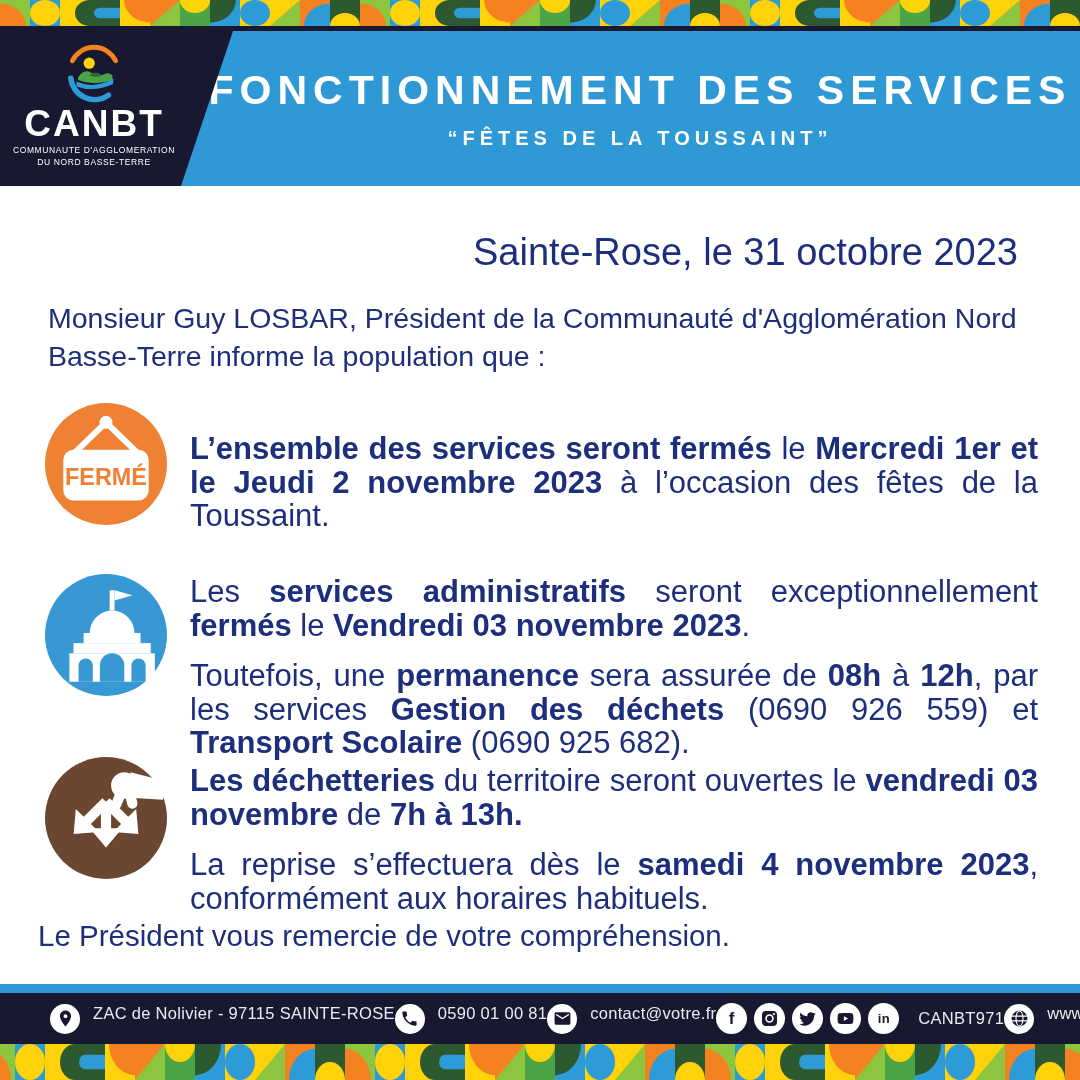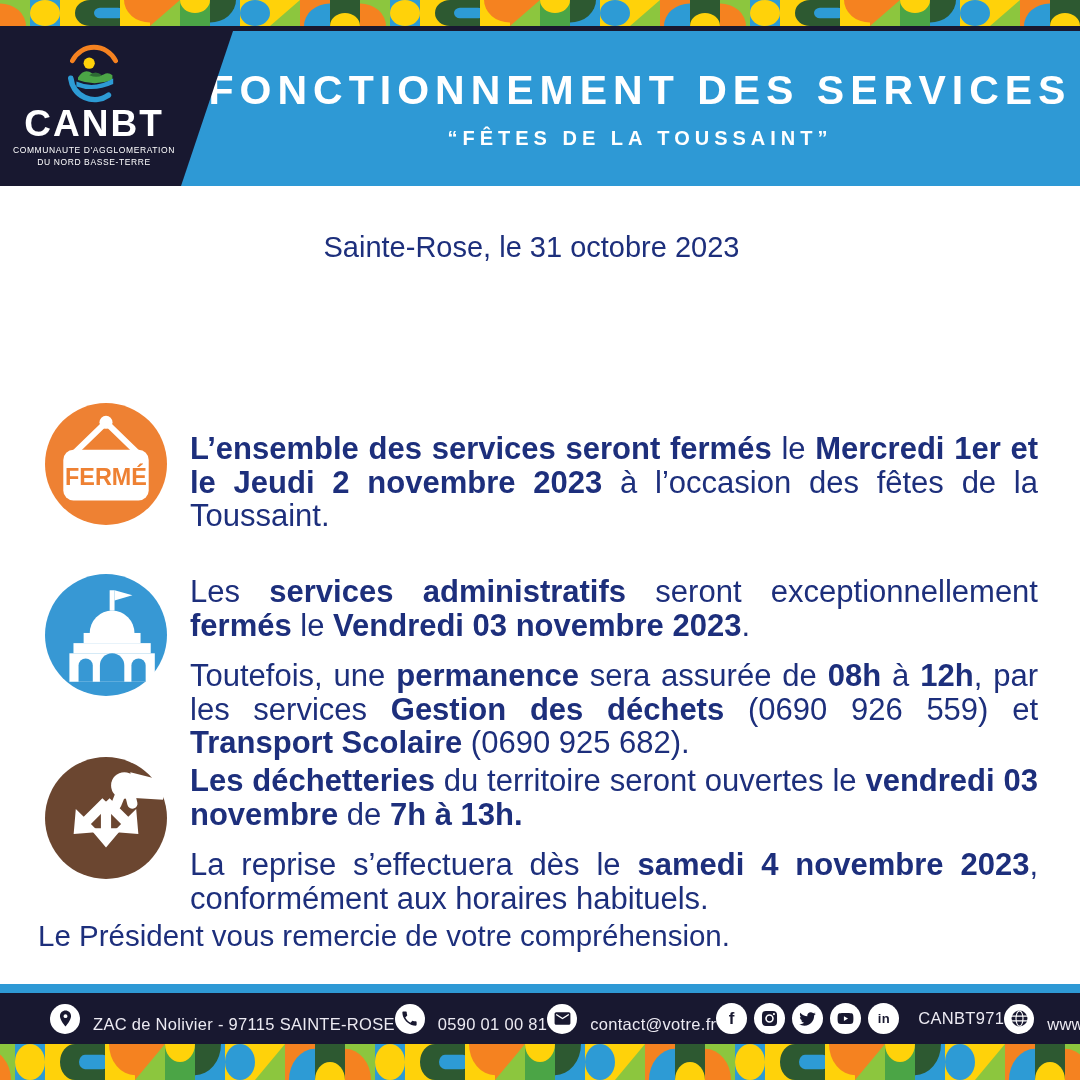--- a/index.html
+++ b/index.html
@@ -24,22 +24,22 @@
     position:absolute;top:0;left:0;width:233px;height:155px;background:var(--dark-navy,#181830);
     clip-path:polygon(0 0,233px 0,181px 155px,0 155px);
     display:flex;flex-direction:column;align-items:center;box-sizing:border-box;
     padding-top:9px;padding-right:45px;
   }
   .emblem{width:64px;height:64px;}
   .logo-name{font-size:37px;font-weight:700;color:#fff;letter-spacing:2px;line-height:1;margin-top:1px;}
   .logo-tag{font-size:8.5px;color:#fff;letter-spacing:.6px;margin-top:3px;line-height:1.4;text-align:center;white-space:nowrap;}
   .logo-tag + .logo-tag{margin-top:0;}
   
-  .dateline{position:absolute;top:231px;left:45px;right:62px;text-align:center;
-    font-size:29px;color:var(--text-navy,#1d2f7c);}
+  .dateline{position:absolute;top:231px;left:45px;right:62px;text-align:right;
+    font-size:38px;color:var(--text-navy,#1d2f7c);}
   .intro{position:absolute;top:299px;left:48px;right:38px;font-size:28.5px;line-height:38px;
     color:var(--text-navy,#1d2f7c);margin:0;}
   .section{position:absolute;left:45px;right:42px;}
   .sec-icon{position:absolute;left:0;top:0;width:122px;height:122px;border-radius:50%;
     display:flex;align-items:center;justify-content:center;}
   .sec-icon svg{width:100%;height:100%;}
   .sec-icon.orange{background:var(--orange,#ee8133);text-align:right;}
   .sec-icon.blue{background:var(--icon-blue,#3798d4);}
   .sec-icon.brown{background:var(--brown,#6b4630);}
   .sec-body{margin-left:145px;font-size:31px;line-height:33.5px;color:var(--text-navy,#1d2f7c);
@@ -50,21 +50,21 @@
   #sec2{top:574px;} #sec2 .sec-body{padding-top:1px;}
   #sec3{top:757px;} #sec3 .sec-body{padding-top:7px;}
   .closing{position:absolute;top:919px;left:38px;font-size:29.5px;color:var(--text-navy,#1d2f7c);}
   
   .strip{position:absolute;top:984px;left:0;width:1080px;height:9px;background:var(--banner-blue,#2e99d5);}
   .footer{
     position:absolute;top:993px;left:0;width:1080px;height:51px;background:var(--dark-navy,#181830);
     display:flex;align-items:center;justify-content:space-between;
     padding:0 40px 0 50px;box-sizing:border-box;color:#eceaf2;font-size:16.5px;letter-spacing:.3px;
   }
-  .f-item{display:flex;align-items:flex-end;gap:13px;white-space:nowrap;}
+  .f-item{display:flex;align-items:flex-start;gap:13px;white-space:nowrap;}
   .badge{width:30px;height:30px;border-radius:50%;background:#fff;flex:none;
     display:flex;align-items:center;justify-content:center;}
   .badge svg{width:19px;height:19px;}
   .social{display:flex;align-items:center;gap:7px;}
   .social .badge{width:31px;height:31px;}
   .social .handle{margin-left:12px;}
   .glyph-letter{font-weight:700;color:var(--dark-navy,#181830);font-size:17px;line-height:1;}
   .glyph-letter.small{font-size:13px;}
 </style>
 </head>
@@ -144,20 +144,21 @@
         <path d="M34,44 Q42,37 50,44 Q44,48 34,44 Z" fill="#2d6b34"></path>
         <path d="M18,52 Q40,62 64,48 L64,55 Q40,66 18,58 Z" fill="#2d9bd5"></path>
       </svg>
       <div class="logo-name">CANBT</div>
       <div class="logo-tag">COMMUNAUTE D'AGGLOMERATION</div>
       <div class="logo-tag">DU NORD BASSE-TERRE</div>
     </div>
   </div>
 
   <div class="dateline">Sainte-Rose, le 31 octobre 2023</div>
+  <p class="intro">Monsieur Guy LOSBAR, Président de la Communauté d'Agglomération Nord Basse-Terre informe la population que :</p>
 
   <div class="section" id="sec1">
     <div class="sec-icon orange">
       <svg viewBox="0 0 60 60">
         <circle cx="30" cy="9.5" r="3.2" fill="#fff"></circle>
         <path d="M30,9.5 L13,26 M30,9.5 L47,26" stroke="#fff" stroke-width="3" fill="none"></path>
         <rect x="9" y="23" width="42" height="25" rx="5" fill="#fff"></rect>
         <text x="30" y="40.5" text-anchor="middle" font-size="11.5" font-weight="bold" font-family="Liberation Sans, sans-serif" fill="#ee8133">FERMÉ</text>
       </svg>
     </div>

